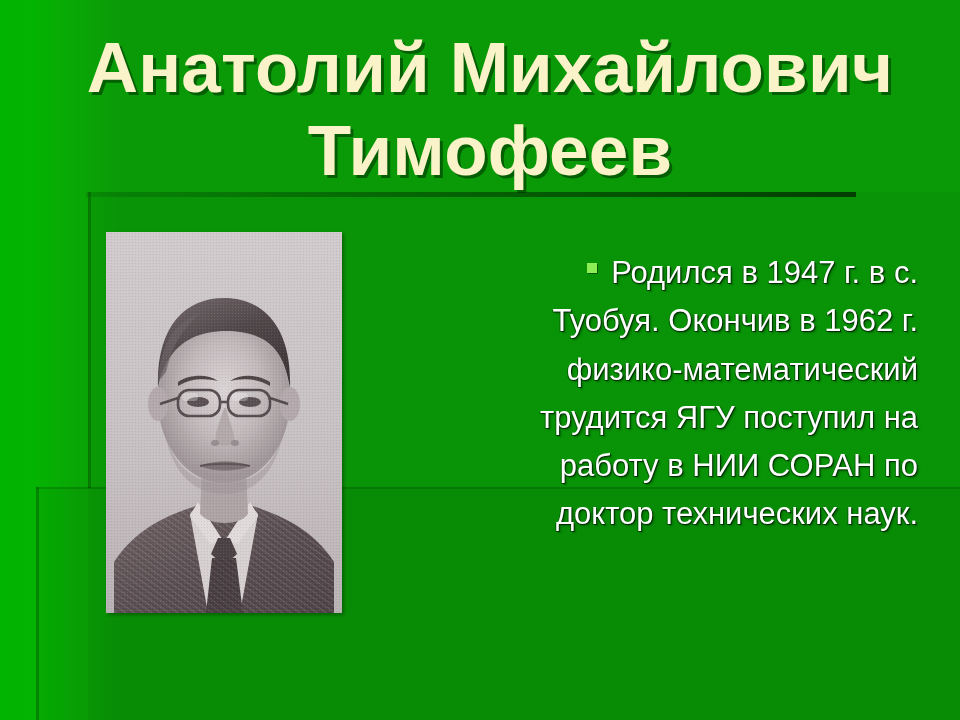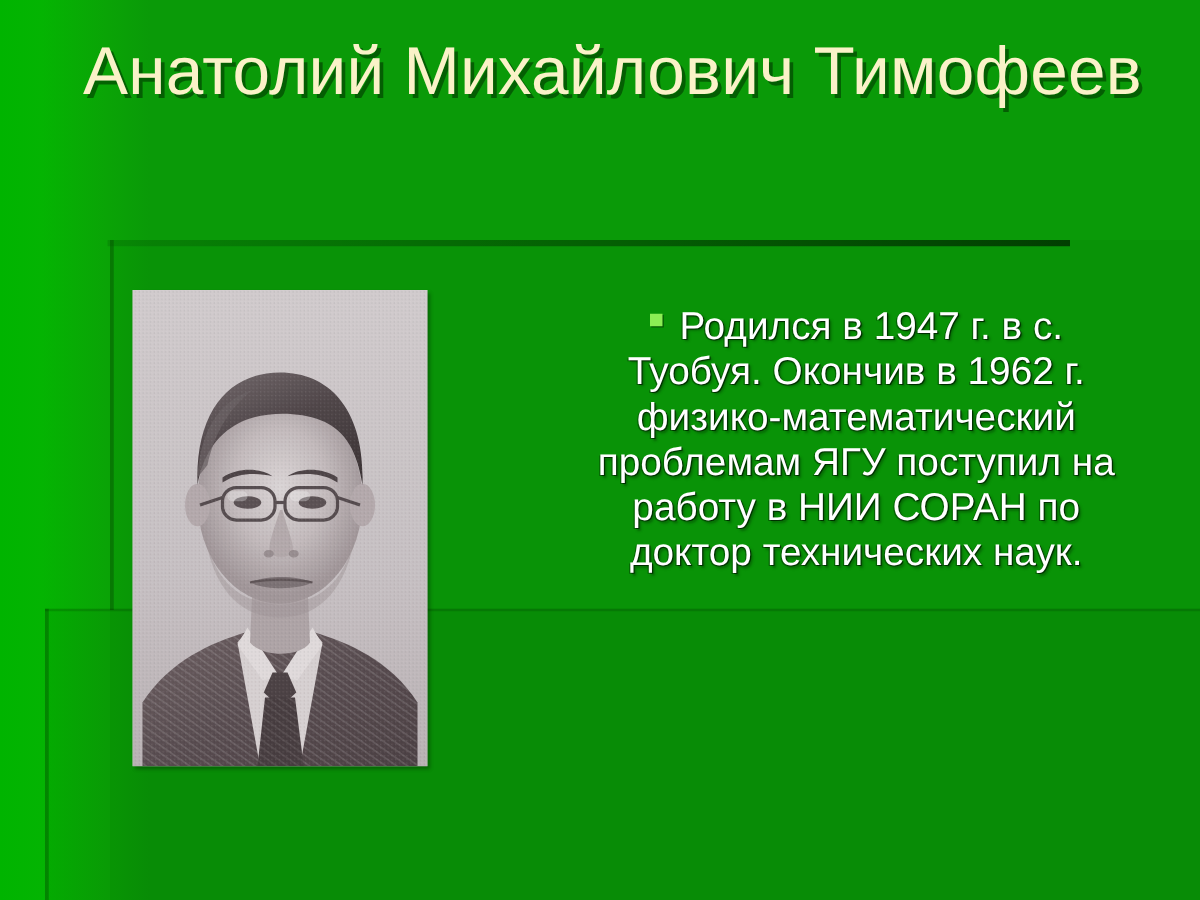--- a/index.html
+++ b/index.html
@@ -86,22 +86,22 @@
     background: linear-gradient(to right, rgba(0,70,0,0.20) 0%, rgba(0,60,0,0.55) 45%, rgba(0,48,0,0.85) 100%);
   }
 
   
   .title {
     position: absolute;
     left: 60px;
     top: 26px;
     width: 860px;
     text-align: center;
-    font-size: 54px;
-    font-weight: normal;
+    font-size: 71px;
+    font-weight: bold;
     line-height: 1.17;
     color: #faf2c8;
     letter-spacing: 0.2px;
     text-shadow: 3px 3px 0 rgba(0, 45, 0, 0.55);
     white-space: pre-line;
   }
 
   
   .photo-frame {
     position: absolute;
@@ -128,21 +128,22 @@
     text-align: center;
     color: #ffffff;
     font-size: 31px;
     line-height: 1.17;
     text-shadow:
       1px 1px 0 rgba(0, 40, 0, 0.85),
      -1px 1px 0 rgba(0, 40, 0, 0.45),
       2px 2px 2px rgba(0, 40, 0, 0.40);
   }
   .body-block p {
-    margin: 0;
+    margin: 12px;
+    text-align: right;
   }
   .bullet-sq {
     display: inline-block;
     width: 10px;
     height: 10px;
     background: #8cee55;
     vertical-align: 0.32em;
     margin-right: 14px;
     box-shadow: 1px 1px 0 rgba(0, 40, 0, 0.55);
   }
@@ -255,18 +256,18 @@
       <rect x="0" y="0" width="236" height="381" fill="#6b5f63" opacity="0.06"></rect>
     </svg>
   </div>
 
   <div class="body-block">
     <p>
       <span class="bullet-sq"></span><span>Родился в 1947 г. в с.</span>
     </p>
     <p>Туобуя. Окончив в 1962 г.</p>
     <p>физико-математический</p>
-    <p>проблемам ЯГУ поступил на</p>
+    <p>трудится ЯГУ поступил на</p>
     <p>работу в НИИ СОРАН по</p>
     <p>доктор технических наук.</p>
   </div>
 
 </div>
 
 </body></html>

